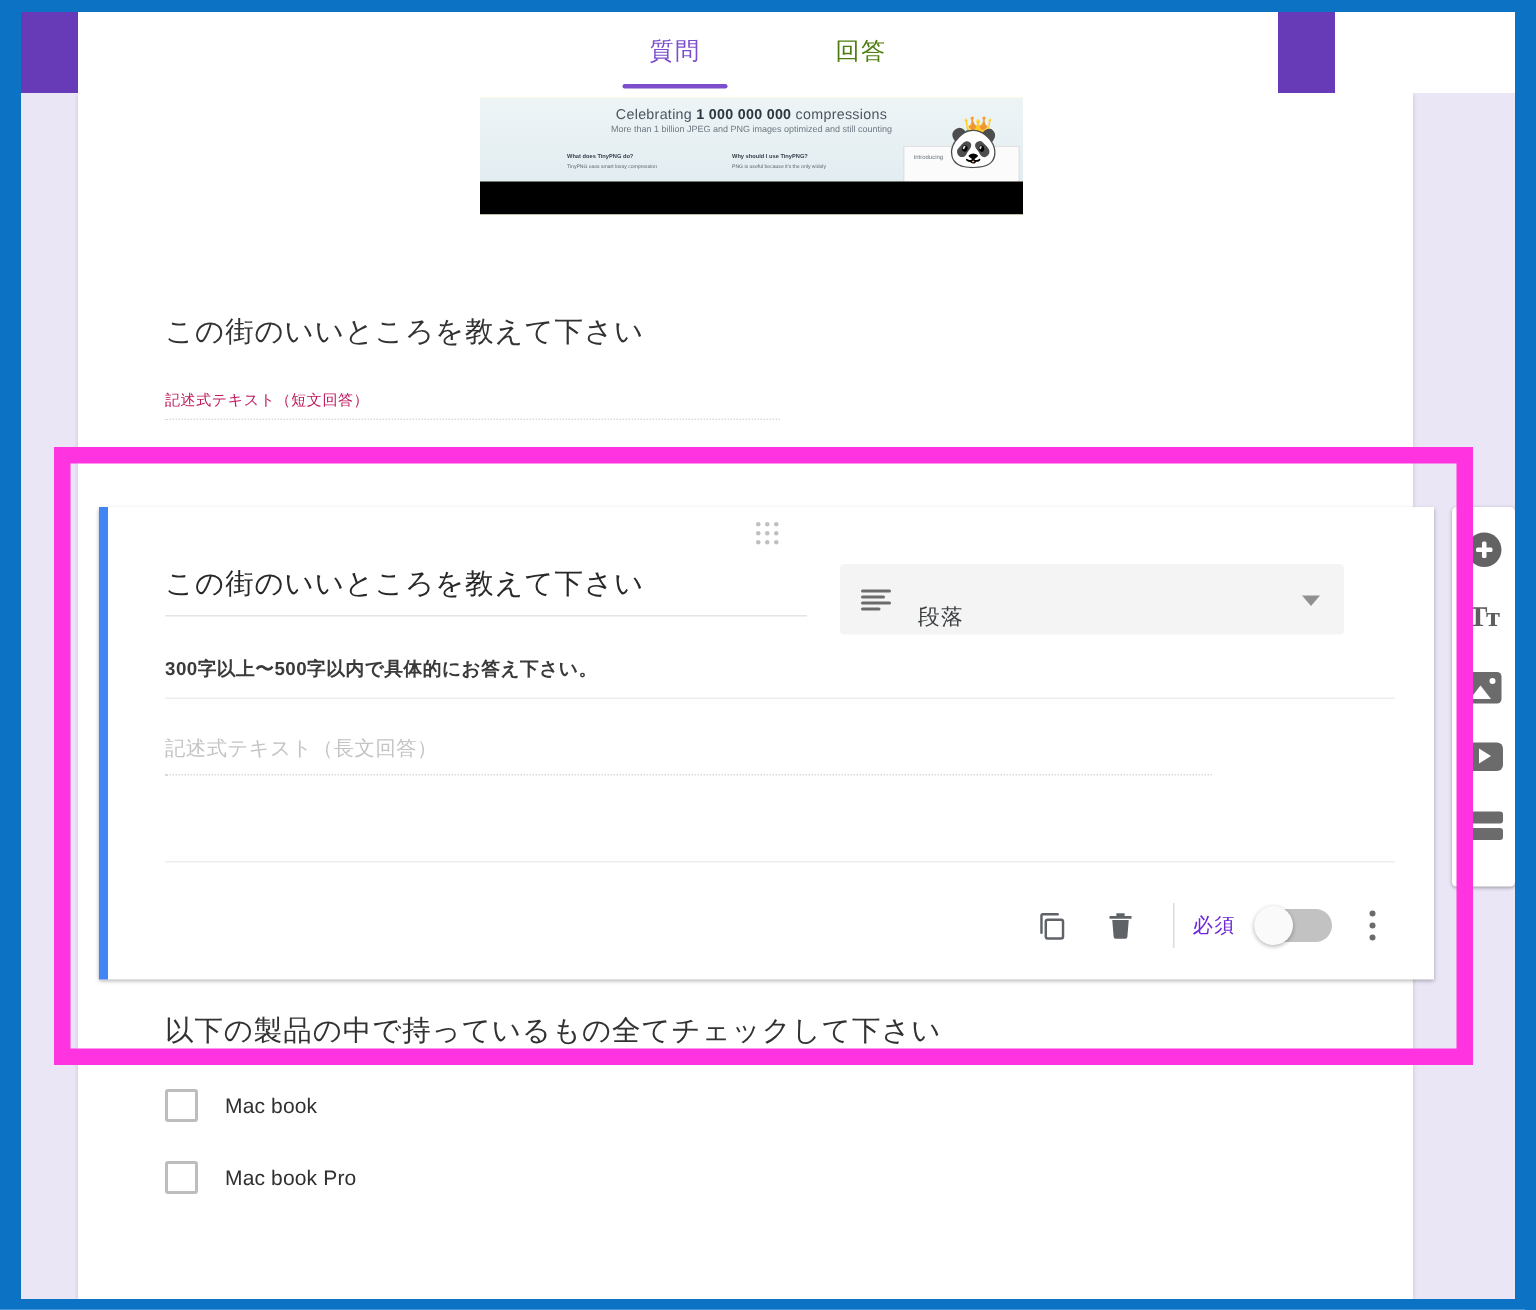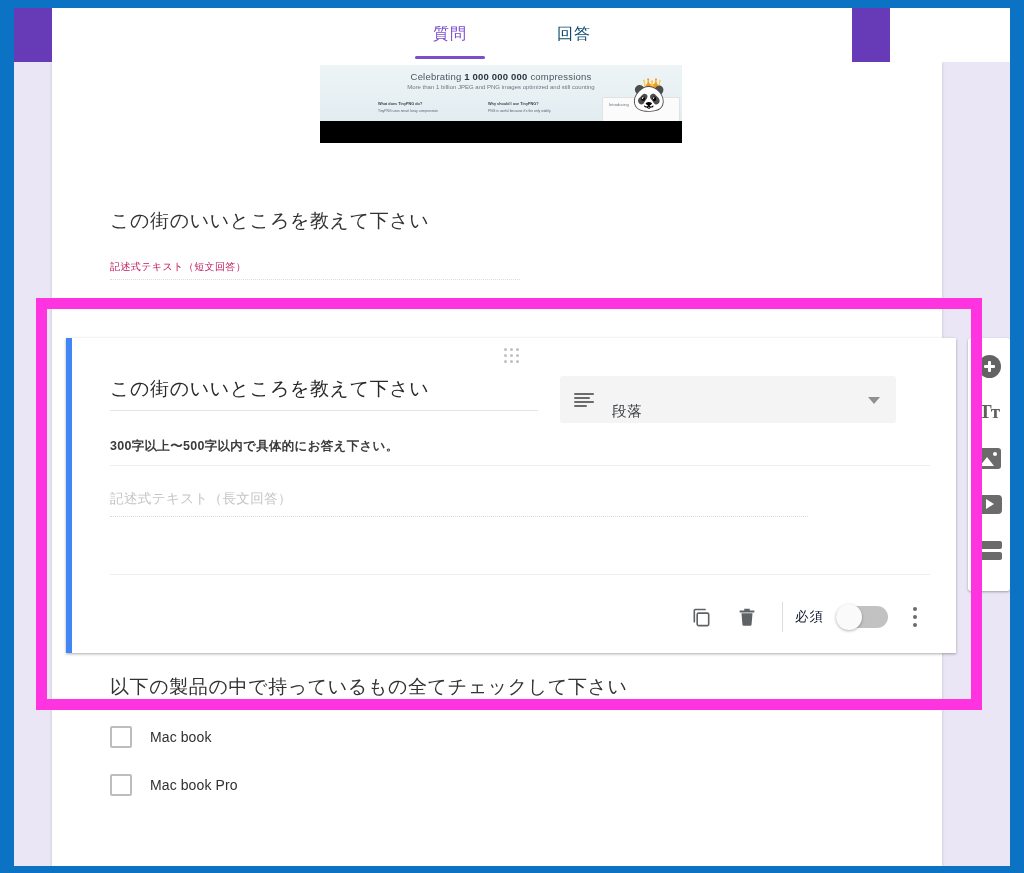--- a/index.html
+++ b/index.html
@@ -31,21 +31,21 @@
   }
   .hdr-purple.left{left:0;}
   .hdr-purple.right{right:0;}
   #tabs{
     position:absolute;left:0;top:0;width:996px;height:54px;
     display:flex;justify-content:center;align-items:flex-start;gap:38px;
   }
   .tab{
     position:relative;padding:16px 26px 14px 26px;
     font-size:16px;letter-spacing:1px;cursor:pointer;
-    color:#0c4a6e;background:transparent;border:none;
+    color:#4d7c0f;background:transparent;border:none;
     font-family:"Liberation Sans","DejaVu Sans",sans-serif;
   }
   .tab.active{color:#7c4dcc;}
   .tab.active::after{
     content:"";position:absolute;left:8px;right:8px;bottom:0;height:3px;
     background:#7c4dcc;border-radius:2px;
   }
 
   
   #page{
@@ -174,21 +174,21 @@
   
   #card-footer{
     position:absolute;right:24px;bottom:10px;height:52px;
     display:flex;align-items:center;gap:0;
   }
   .icon-btn{
     width:46px;height:46px;display:flex;align-items:center;justify-content:center;
     cursor:pointer;border-radius:50%;
   }
   .fdivider{width:1px;height:30px;background:#dcdcdc;margin:0 12px;}
-  #req-label{font-size:13.5px;color:#0f172a;letter-spacing:1px;margin-right:12px;}
+  #req-label{font-size:13.5px;color:#6d28d9;letter-spacing:1px;margin-right:12px;}
   #req-toggle{
     width:52px;height:22px;border-radius:11px;background:#c2c2c2;position:relative;
     cursor:pointer;
   }
   #req-toggle .knob{
     position:absolute;left:0;top:-2px;width:26px;height:26px;border-radius:50%;
     background:#fafafa;box-shadow:0 1px 3px rgba(0,0,0,.3);
   }
   #kebab{width:34px;height:46px;display:flex;flex-direction:column;
     align-items:center;justify-content:center;gap:4px;cursor:pointer;margin-left:10px;}

